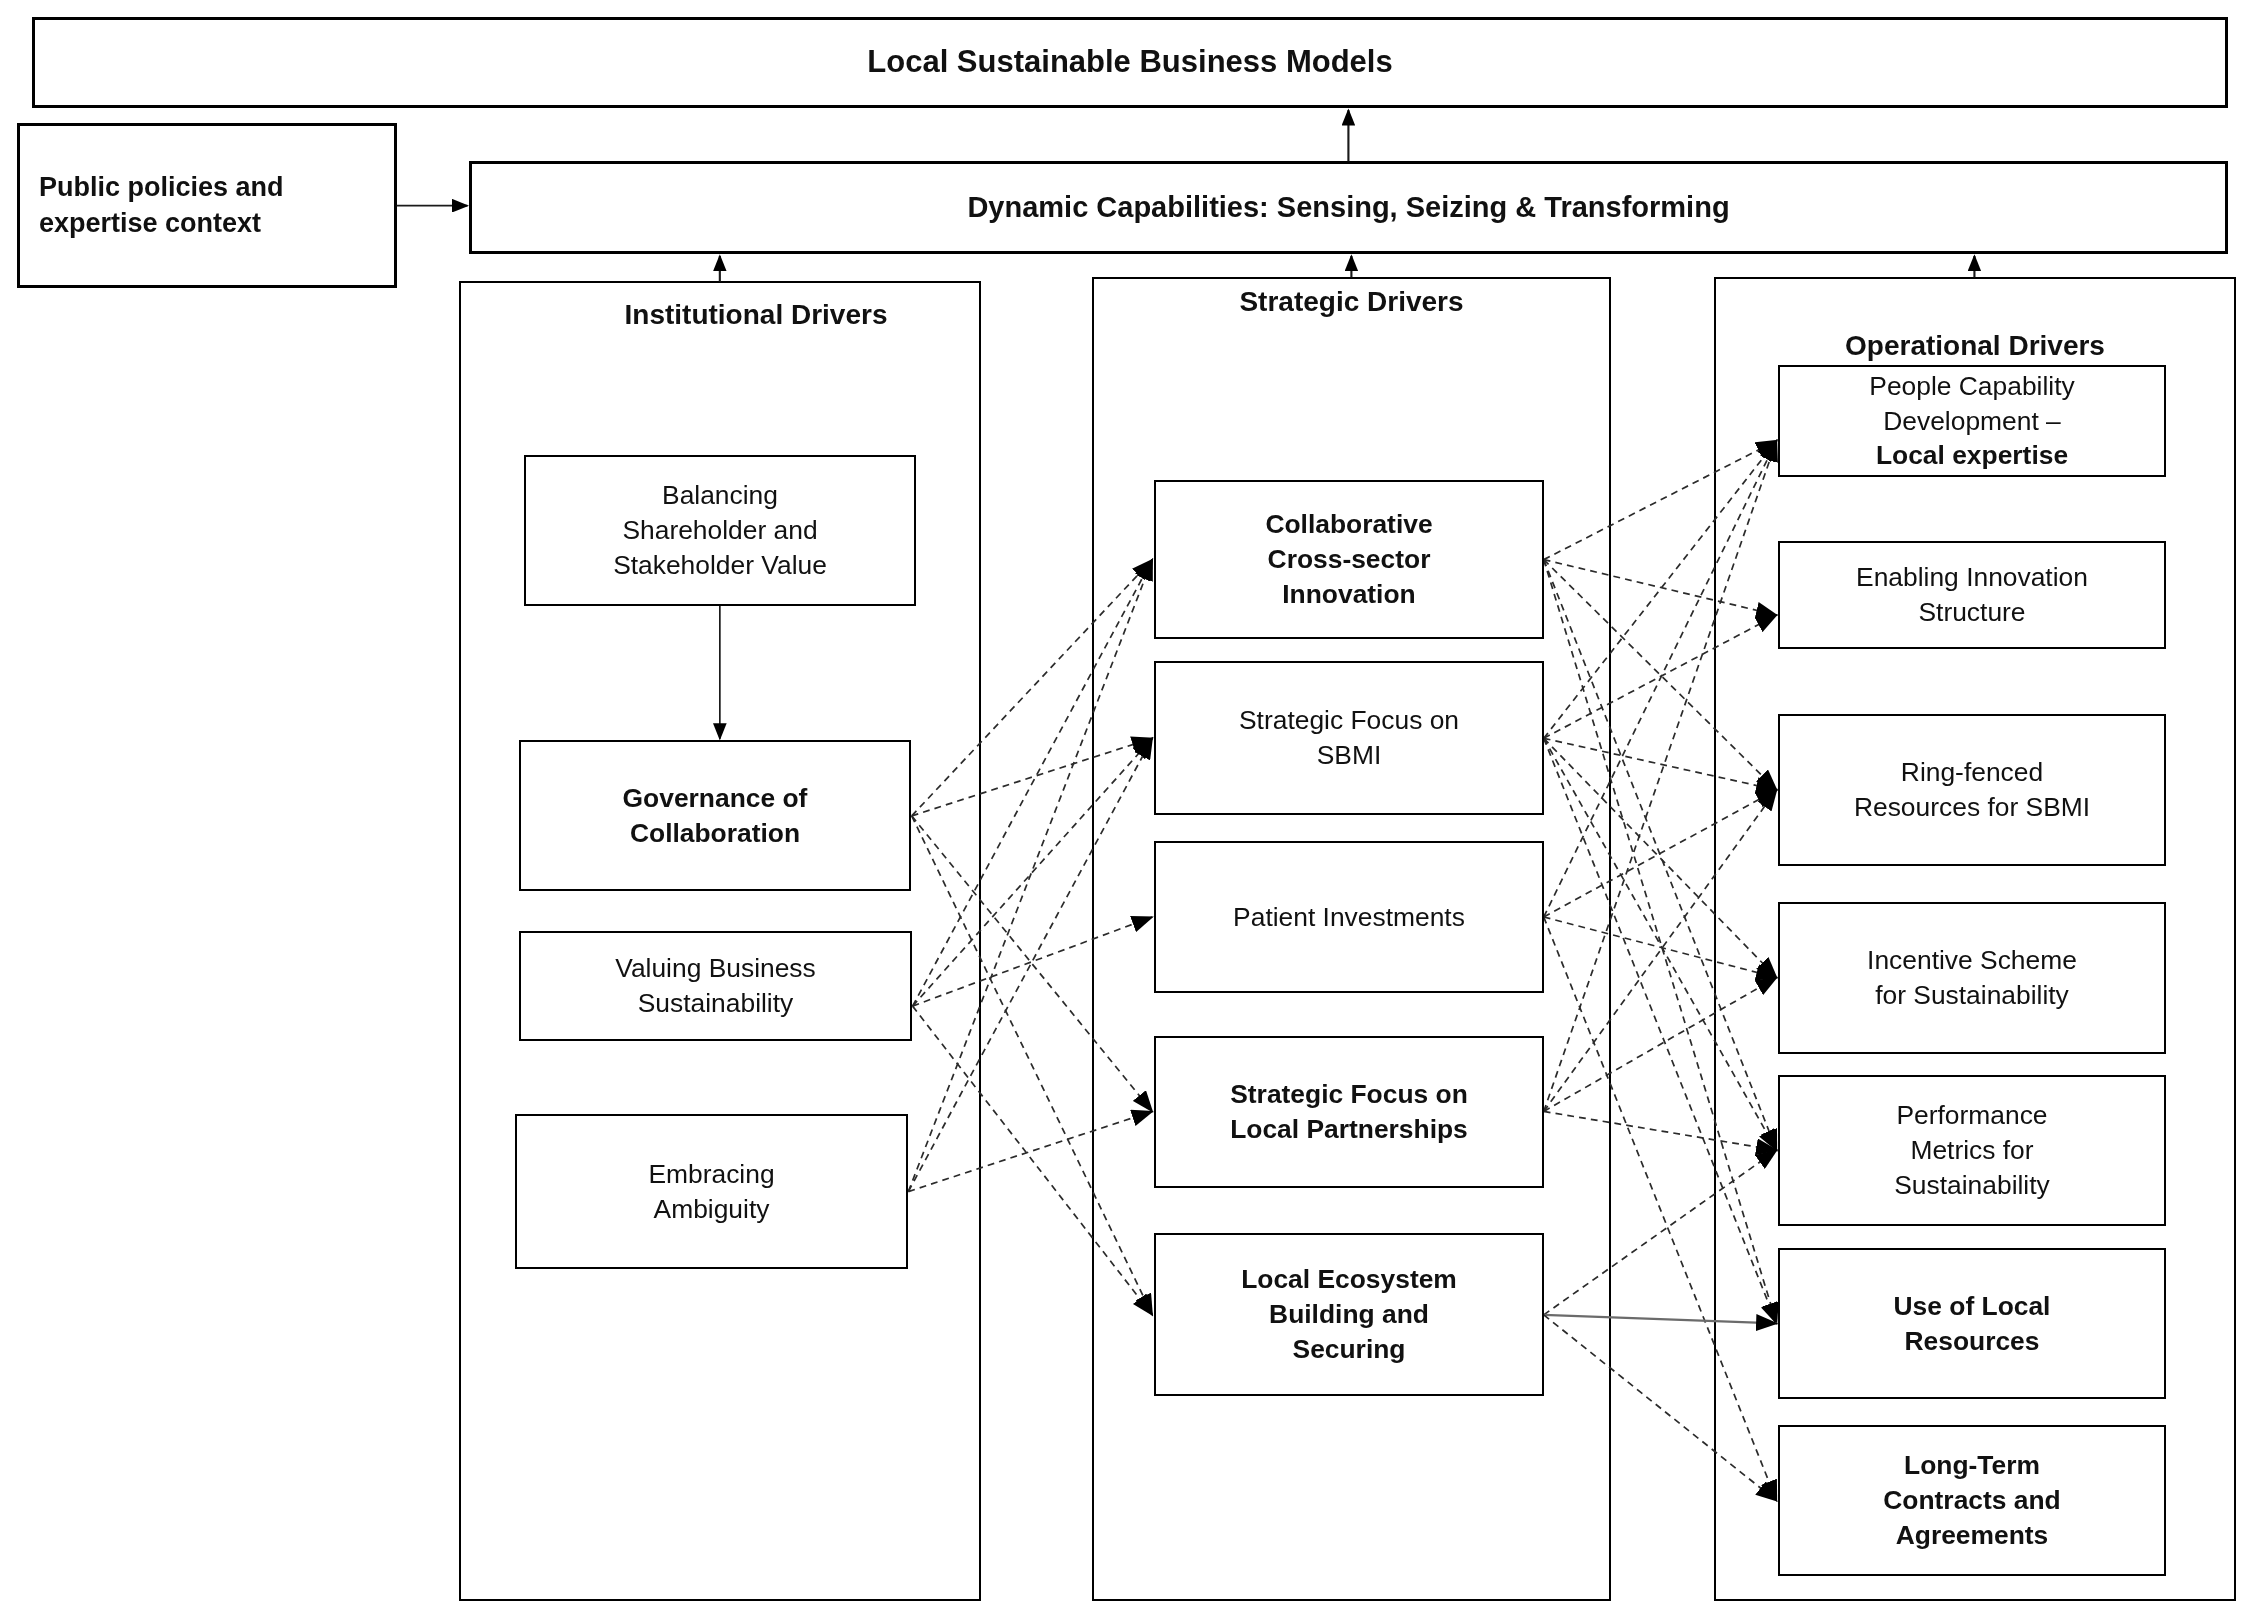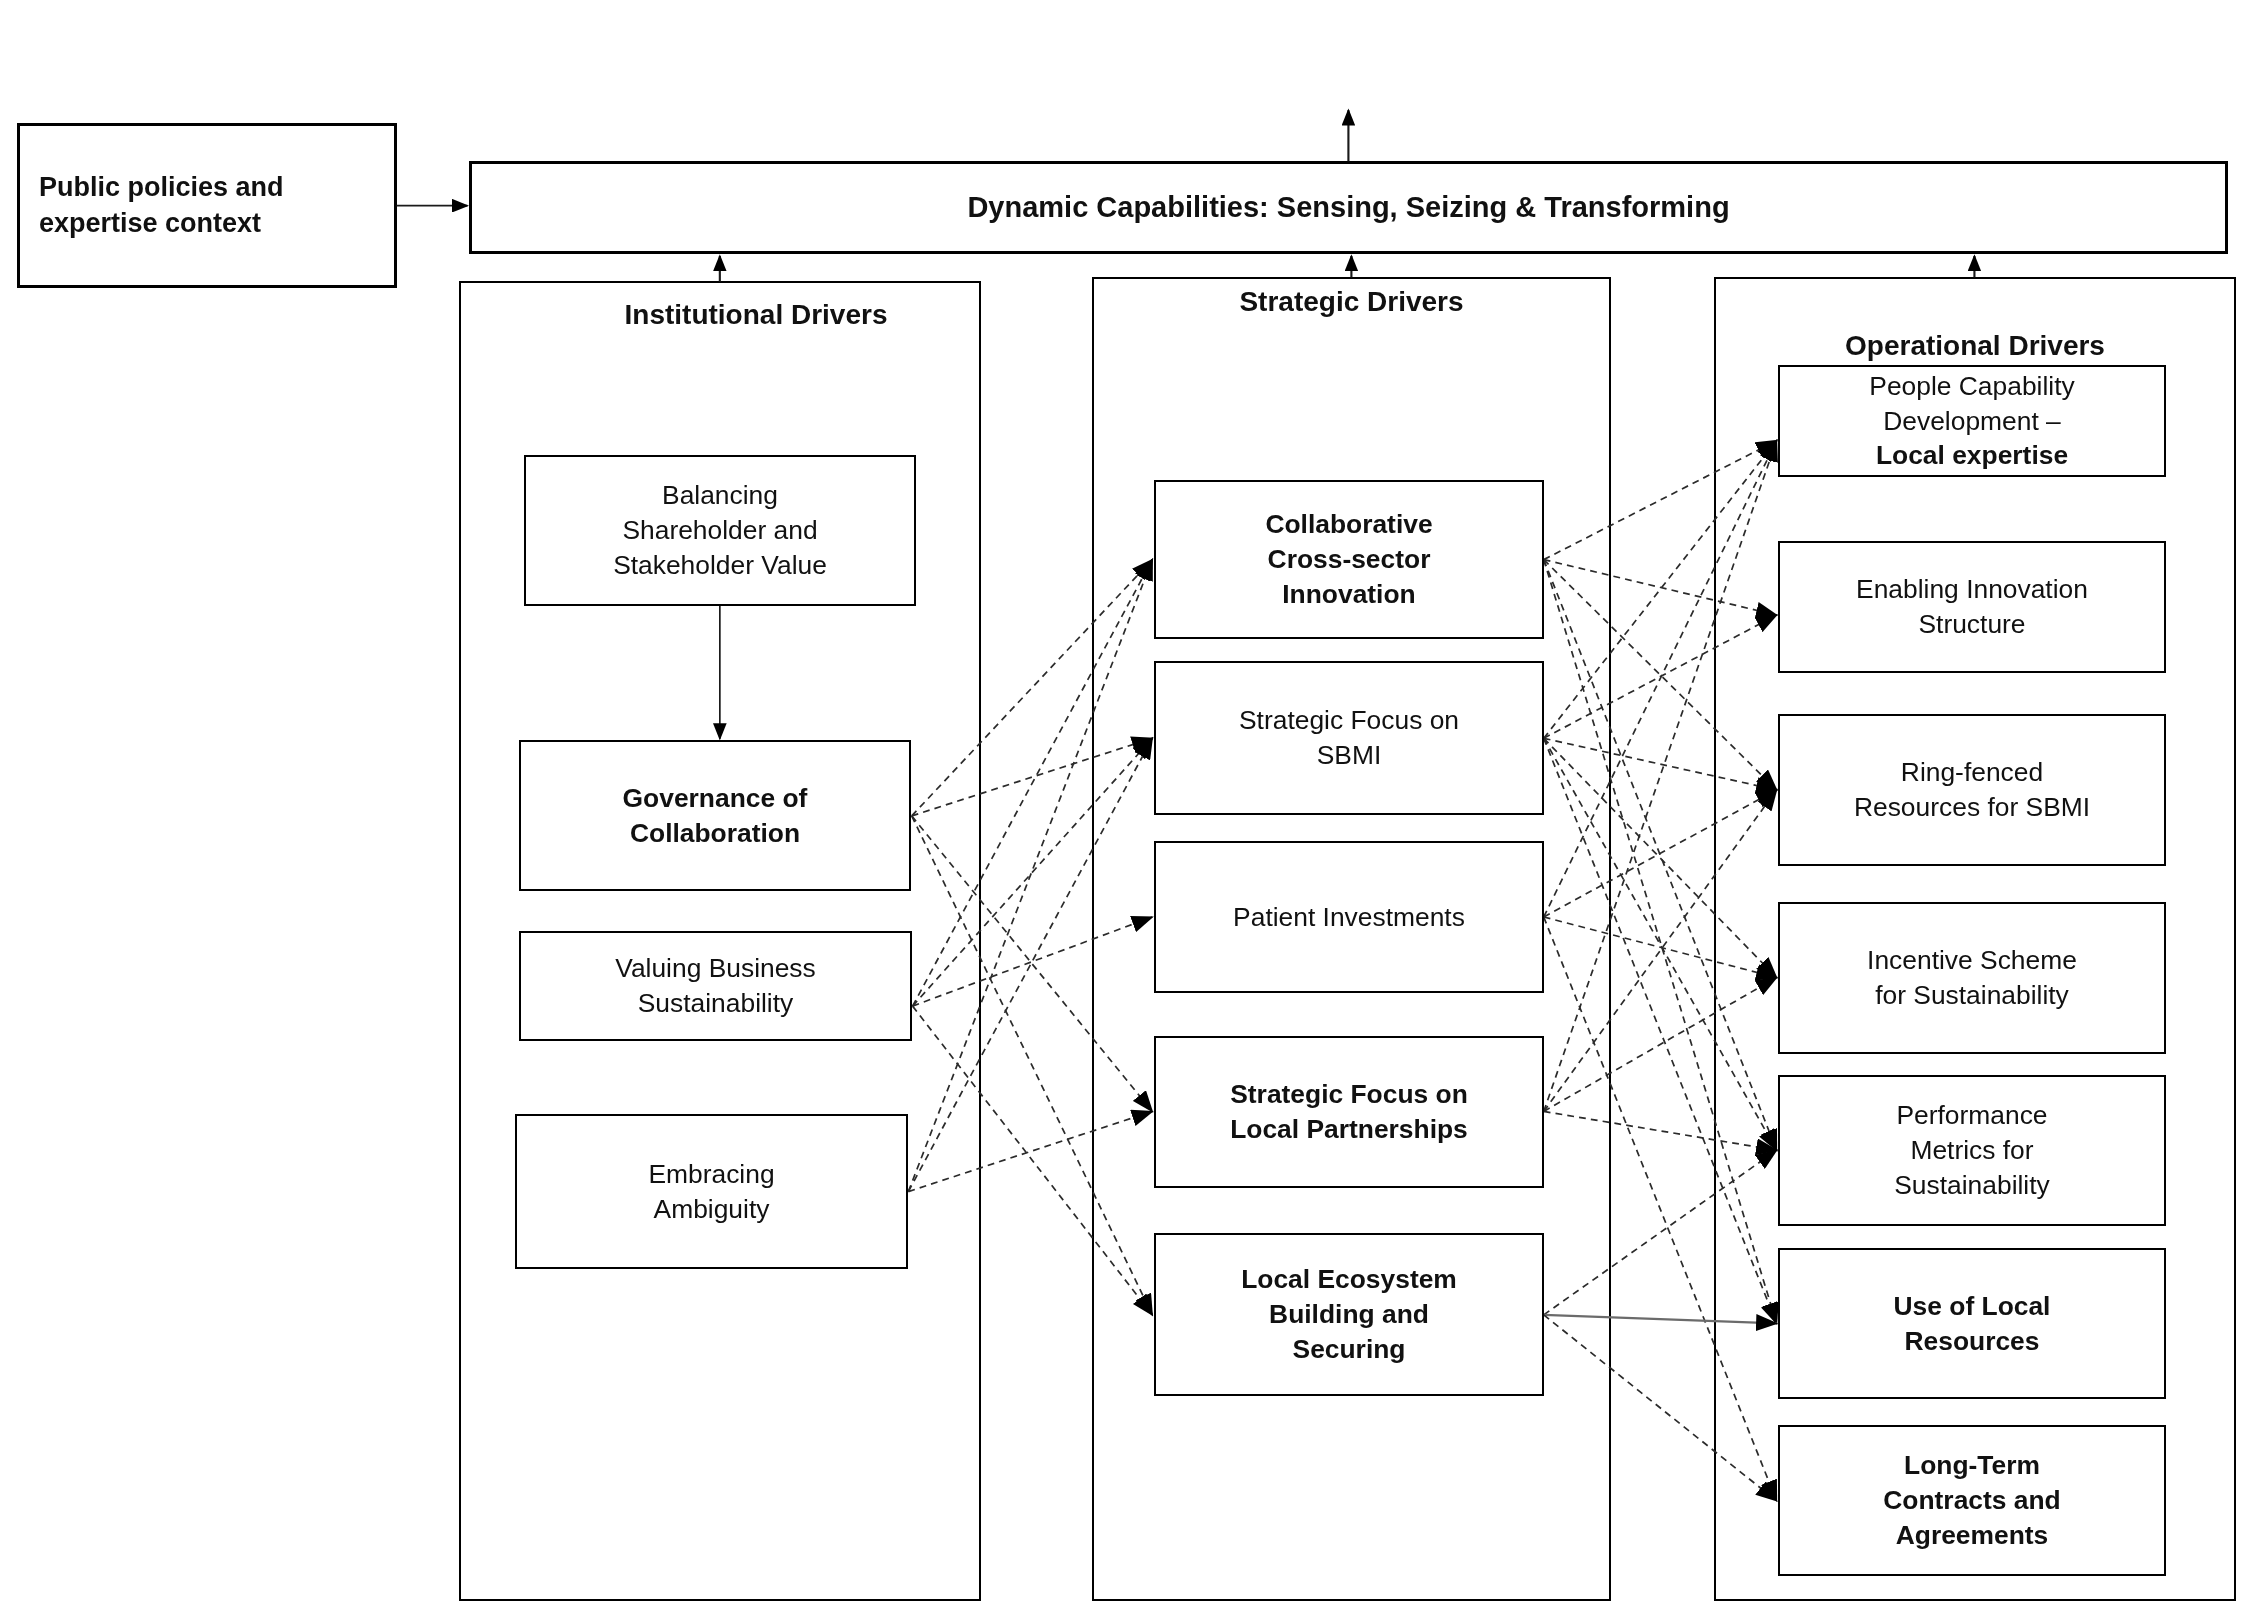--- a/index.html
+++ b/index.html
@@ -34,21 +34,21 @@
   #bx-valuing{left:519px;top:931px;width:393px;height:110px;}
   #bx-embracing{left:515px;top:1114px;width:393px;height:155px;}
   
   #bx-collab{left:1154px;top:480px;width:390px;height:159px;}
   #bx-sbmi{left:1154px;top:661px;width:390px;height:154px;}
   #bx-patient{left:1154px;top:841px;width:390px;height:152px;}
   #bx-partnerships{left:1154px;top:1036px;width:390px;height:152px;}
   #bx-ecosystem{left:1154px;top:1233px;width:390px;height:163px;}
   
   #bx-people{left:1778px;top:365px;width:388px;height:112px;}
-  #bx-enabling{left:1778px;top:541px;width:388px;height:132px;}
+  #bx-enabling{left:1778px;top:541px;width:388px;height:108px;}
   #bx-ringfenced{left:1778px;top:714px;width:388px;height:152px;}
   #bx-incentive{left:1778px;top:902px;width:388px;height:152px;}
   #bx-performance{left:1778px;top:1075px;width:388px;height:151px;}
   #bx-uselocal{left:1778px;top:1248px;width:388px;height:151px;}
   #bx-longterm{left:1778px;top:1425px;width:388px;height:151px;}
 </style>
 </head>
 <body>
 
 <div id="canvas">
@@ -96,20 +96,21 @@
       <line x1="1810" y1="1541.5" x2="2083" y2="1551.5" stroke="#6b6b6b" stroke-width="2.5" marker-end="url(#ah)"></line>
       <line x1="1810" y1="1541.5" x2="2083" y2="1759.5" stroke="#2b2b2b" stroke-width="2" stroke-dasharray="8 6" marker-end="url(#ah)"></line>
       <line x1="844" y1="710" x2="844" y2="866" stroke="#1a1a1a" stroke-width="2" marker-end="url(#ah-small)"></line>
       <line x1="465" y1="241" x2="548" y2="241" stroke="#1a1a1a" stroke-width="2" marker-end="url(#ah-small)"></line>
       <line x1="844" y1="330" x2="844" y2="300" stroke="#1a1a1a" stroke-width="2.5" marker-end="url(#ah-small)"></line>
       <line x1="1584.5" y1="325" x2="1584.5" y2="300" stroke="#1a1a1a" stroke-width="2.5" marker-end="url(#ah-small)"></line>
       <line x1="2315" y1="325" x2="2315" y2="300" stroke="#1a1a1a" stroke-width="2.5" marker-end="url(#ah-small)"></line>
       <line x1="1581" y1="189" x2="1581" y2="129" stroke="#1a1a1a" stroke-width="2.5" marker-end="url(#ah-small)"></line>
     </svg>
 
+  <div class="box outer" id="title-box">Local Sustainable Business Models</div>
 
   <div class="box outer" id="public-box">Public policies and
 expertise context</div>
 
   <div class="box outer" id="dyncap-box">Dynamic Capabilities: Sensing, Seizing &amp; Transforming</div>
 
   <div class="col" id="col-institutional"></div>
   <div class="col-header" style="left:459px;top:299px;width:522px;position:absolute;margin-left:36px;">Institutional Drivers</div>
 
   <div class="box" id="bx-balancing">Balancing

